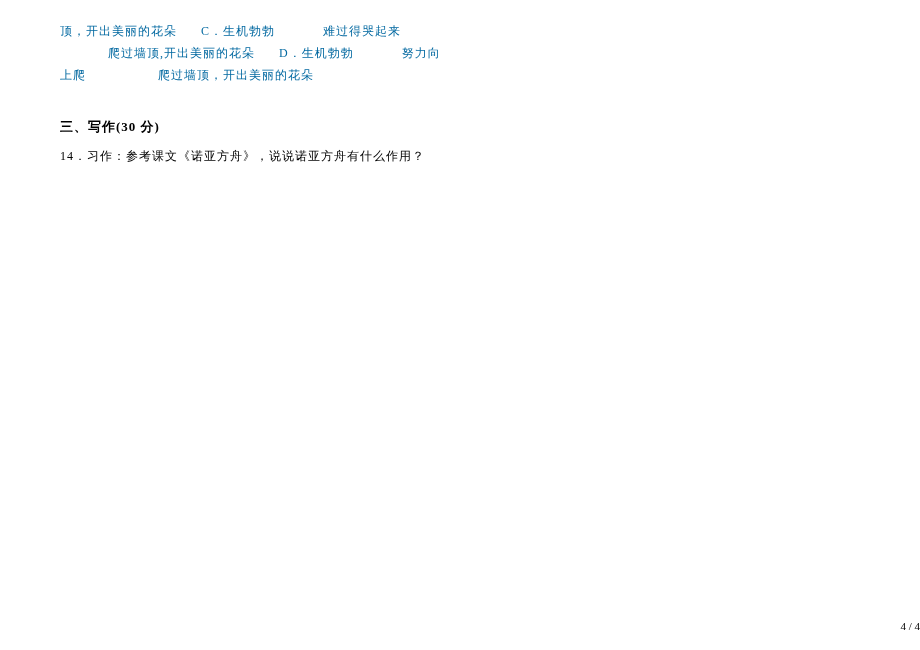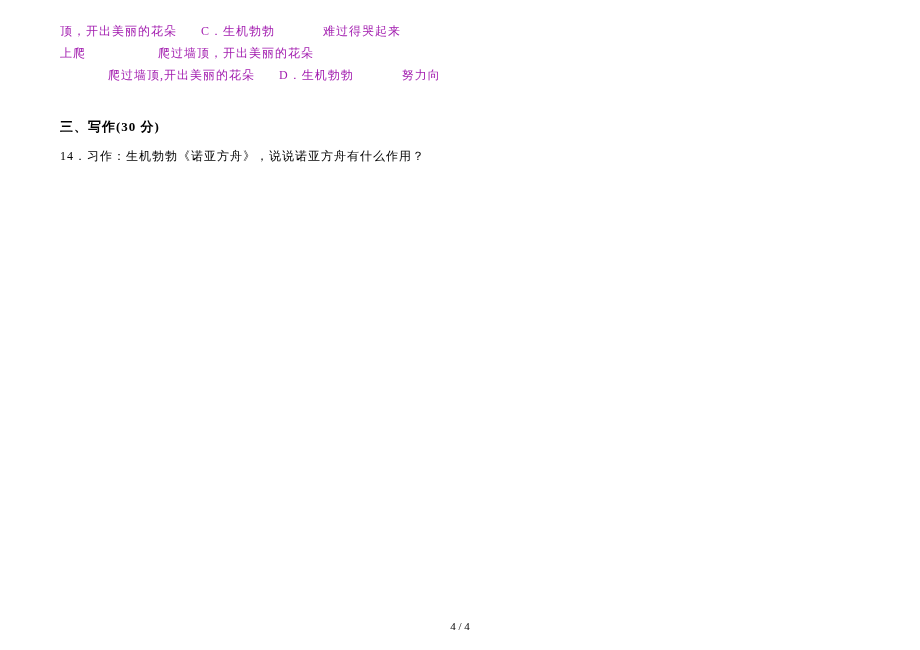--- a/index.html
+++ b/index.html
@@ -14,21 +14,21 @@
       font-family: "SimSun", "宋体", serif;
       position: relative;
       overflow: hidden;
     }
     .content {
       padding: 20px 60px 0 60px;
     }
     .text-line {
       font-size: 12px;
       line-height: 22px;
-      color: #a21caf;
+      color: #0369a1;
       letter-spacing: 1px;
     }
     .section-header {
       font-size: 13px;
       font-weight: bold;
       color: #000;
       margin-top: 32px;
       margin-bottom: 9px;
       letter-spacing: 1px;
     }
@@ -36,21 +36,21 @@
       font-size: 12px;
       line-height: 22px;
       color: #000;
       letter-spacing: 1px;
     }
     .page-number {
       position: absolute;
       bottom: 18px;
       left: 0;
       right: 0;
-      text-align: center;
+      text-align: right;
       font-size: 11px;
       color: #000;
     }
     .spacer-sm {
       display: inline-block;
       width: 24px;
     }
     .spacer-md {
       display: inline-block;
       width: 48px;
@@ -65,30 +65,30 @@
     }
   </style>
 </head>
 <body>
 
 <div class="content">
   <div class="text-line">
     <span>顶，开出美丽的花朵</span><span class="spacer-sm"></span><span>C．生机勃勃</span><span class="spacer-md"></span><span>难过得哭起来</span>
   </div>
   <div class="text-line">
-    <span>上爬</span><span class="spacer-lg"></span><span>爬过墙顶，开出美丽的花朵</span>
+    <span class="indent"></span><span>爬过墙顶,开出美丽的花朵</span><span class="spacer-sm"></span><span>D．生机勃勃</span><span class="spacer-md"></span><span>努力向</span>
   </div>
   <div class="text-line">
-    <span class="indent"></span><span>爬过墙顶,开出美丽的花朵</span><span class="spacer-sm"></span><span>D．生机勃勃</span><span class="spacer-md"></span><span>努力向</span>
+    <span>上爬</span><span class="spacer-lg"></span><span>爬过墙顶，开出美丽的花朵</span>
   </div>
 
   <div class="section-header">
     <span>三、写作(30 分)</span>
   </div>
 
   <div class="question">
-    <span>14．</span><span>习作：生机勃勃《诺亚方舟》，说说诺亚方舟有什么作用？</span>
+    <span>14．</span><span>习作：参考课文《诺亚方舟》，说说诺亚方舟有什么作用？</span>
   </div>
 </div>
 
 <div class="page-number">
   <span>4 / 4</span>
 </div>
 
 </body></html>

